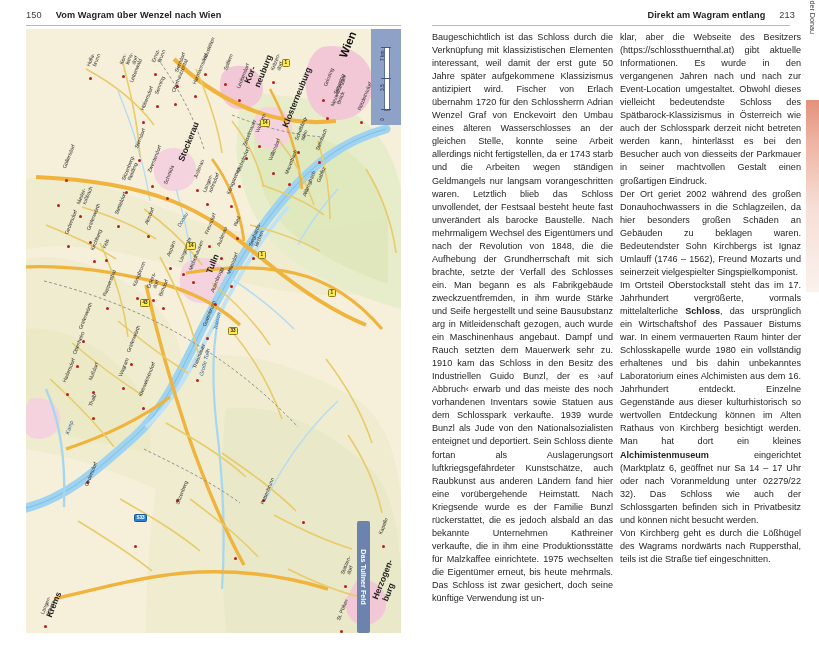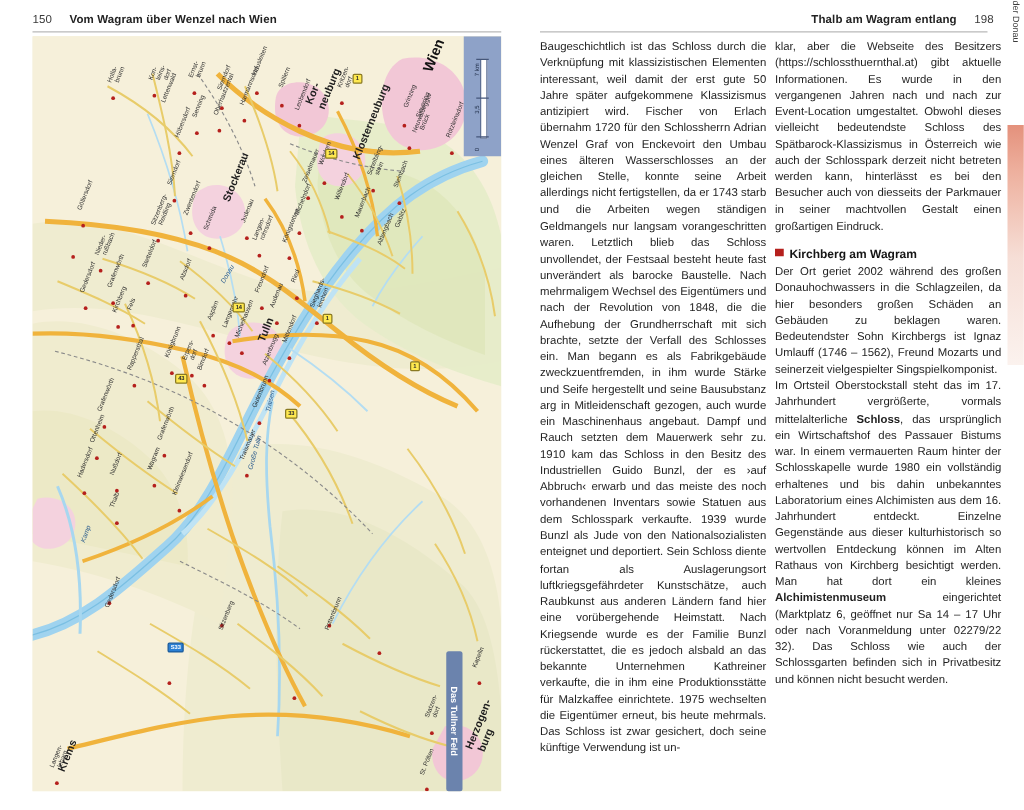--- a/index.html
+++ b/index.html
@@ -67,22 +67,22 @@
 </head>
 <body>
 
 <div class="page">
 
   <div class="hdr hdr-left">
     <span class="hdr-pageno">150</span>
     <span>Vom Wagram über Wenzel nach Wien</span>
   </div>
   <div class="hdr hdr-right">
-    <span>Thalb am Wagram entlang</span>
-    <span class="hdr-pageno">198</span>
+    <span>Direkt am Wagram entlang</span>
+    <span class="hdr-pageno">213</span>
   </div>
   <div class="hdr-rule rule-left"></div>
   <div class="hdr-rule rule-right"></div>
 
   <div class="map-wrap">
     <svg class="map-svg" width="375" height="604" viewBox="0 0 375 604">
       <defs>
         <linearGradient id="gwater" x1="0" y1="0" x2="1" y2="0">
           <stop offset="0" stop-color="#b9e2f6"></stop>
             <stop offset="1" stop-color="#8ccbe9"></stop>
@@ -369,28 +369,25 @@
     <span>Das Tullner Feld</span>
   </div>
 
   <div class="col col-a">
     <p>Baugeschichtlich ist das Schloss durch die Verknüpfung mit klassizistischen Elementen interessant, weil damit der erst gute 50 Jahre später aufgekommene Klassizismus antizipiert wird. Fischer von Erlach übernahm 1720 für den Schlossherrn Adrian Wenzel Graf von Enckevoirt den Umbau eines älteren Wasserschlosses an der gleichen Stelle, konnte seine Arbeit allerdings nicht fertigstellen, da er 1743 starb und die Arbeiten wegen ständigen Geldmangels nur langsam vorangeschritten waren. Letztlich blieb das Schloss unvollendet, der Festsaal besteht heute fast unverändert als barocke Baustelle. Nach mehrmaligem Wechsel des Eigentümers und nach der Revolution von 1848, die die Aufhebung der Grundherrschaft mit sich brachte, setzte der Verfall des Schlosses ein. Man begann es als Fabrikgebäude zweckzuentfremden, in ihm wurde Stärke und Seife hergestellt und seine Bausubstanz arg in Mitleidenschaft gezogen, auch wurde ein Maschinenhaus angebaut. Dampf und Rauch setzten dem Mauerwerk sehr zu. 1910 kam das Schloss in den Besitz des Industriellen Guido Bunzl, der es ›auf Abbruch‹ erwarb und das meiste des noch vorhandenen Inventars sowie Statuen aus dem Schlosspark verkaufte. 1939 wurde Bunzl als Jude von den Nationalsozialisten enteignet und deportiert. Sein Schloss diente fortan als Auslagerungsort luftkriegsgefährdeter Kunstschätze, auch Raubkunst aus anderen Ländern fand hier eine vorübergehende Heimstatt. Nach Kriegsende wurde es der Familie Bunzl rückerstattet, die es jedoch alsbald an das bekannte Unternehmen Kathreiner verkaufte, die in ihm eine Produktionsstätte für Malzkaffee einrichtete. 1975 wechselten die Eigentümer erneut, bis heute mehrmals. Das Schloss ist zwar gesichert, doch seine künftige Verwendung ist un-</p>
   </div>
 
   <div class="col col-b">
     <p>klar, aber die Webseite des Besitzers (https://schlossthuernthal.at) gibt aktuelle Informationen. Es wurde in den vergangenen Jahren nach und nach zur Event-Location umgestaltet. Obwohl dieses vielleicht bedeutendste Schloss des Spätbarock-Klassizismus in Österreich wie auch der Schlosspark derzeit nicht betreten werden kann, hinterlässt es bei den Besucher auch von diesseits der Parkmauer in seiner machtvollen Gestalt einen großartigen Eindruck.</p>
 
-    <div class="sec-head">
-      <span class="sec-sq"></span>
-      <span class="sec-title">Kirchberg am Wagram</span>
-    </div>
 
     <p>Der Ort geriet 2002 während des großen Donauhochwassers in die Schlagzeilen, da hier besonders großen Schäden an Gebäuden zu beklagen waren. Bedeutendster Sohn Kirchbergs ist Ignaz Umlauff (1746 – 1562), Freund Mozarts und seinerzeit vielgespielter Singspielkomponist.</p>
 
     <p><span>Im Ortsteil Oberstockstall steht das im 17. Jahrhundert vergrößerte, vormals mittelalterliche </span><b>Schloss</b><span>, das ursprünglich ein Wirtschaftshof des Passauer Bistums war. In einem vermauerten Raum hinter der Schlosskapelle wurde 1980 ein vollständig erhaltenes und bis dahin unbekanntes Laboratorium eines Alchimisten aus dem 16. Jahrhundert entdeckt. Einzelne Gegenstände aus dieser kulturhistorisch so wertvollen Entdeckung können im Alten Rathaus von Kirchberg besichtigt werden. Man hat dort ein kleines </span><b>Alchimistenmuseum</b><span> eingerichtet (Marktplatz 6, geöffnet nur Sa 14 – 17 Uhr oder nach Voranmeldung unter 02279/22 32). Das Schloss wie auch der Schlossgarten befinden sich in Privatbesitz und können nicht besucht werden.</span></p>
 
+    <p>Von Kirchberg geht es durch die Lößhügel des Wagrams nordwärts nach Ruppersthal, teils ist die Straße tief eingeschnitten.</p>
   </div>
 
   <div class="tab-right">
     <span>Entlang der Donau</span>
   </div>
 
 </div>
 
 </body></html>

